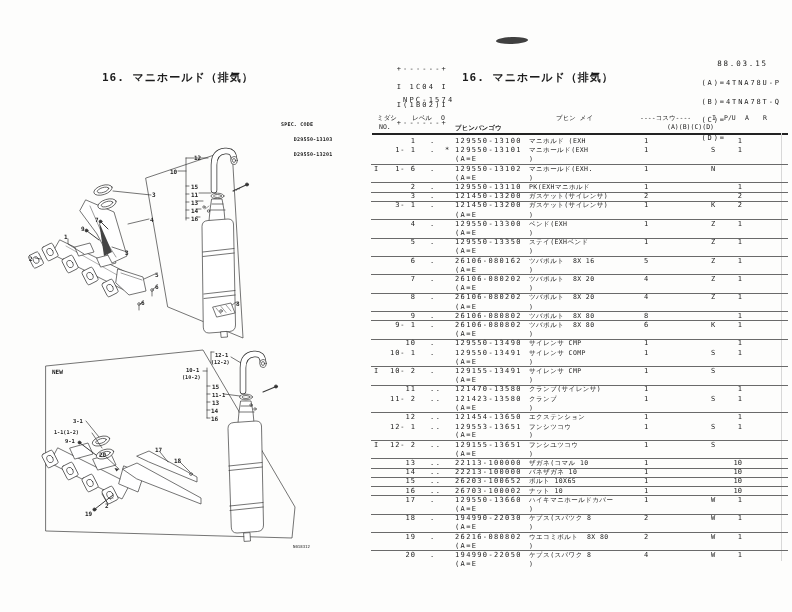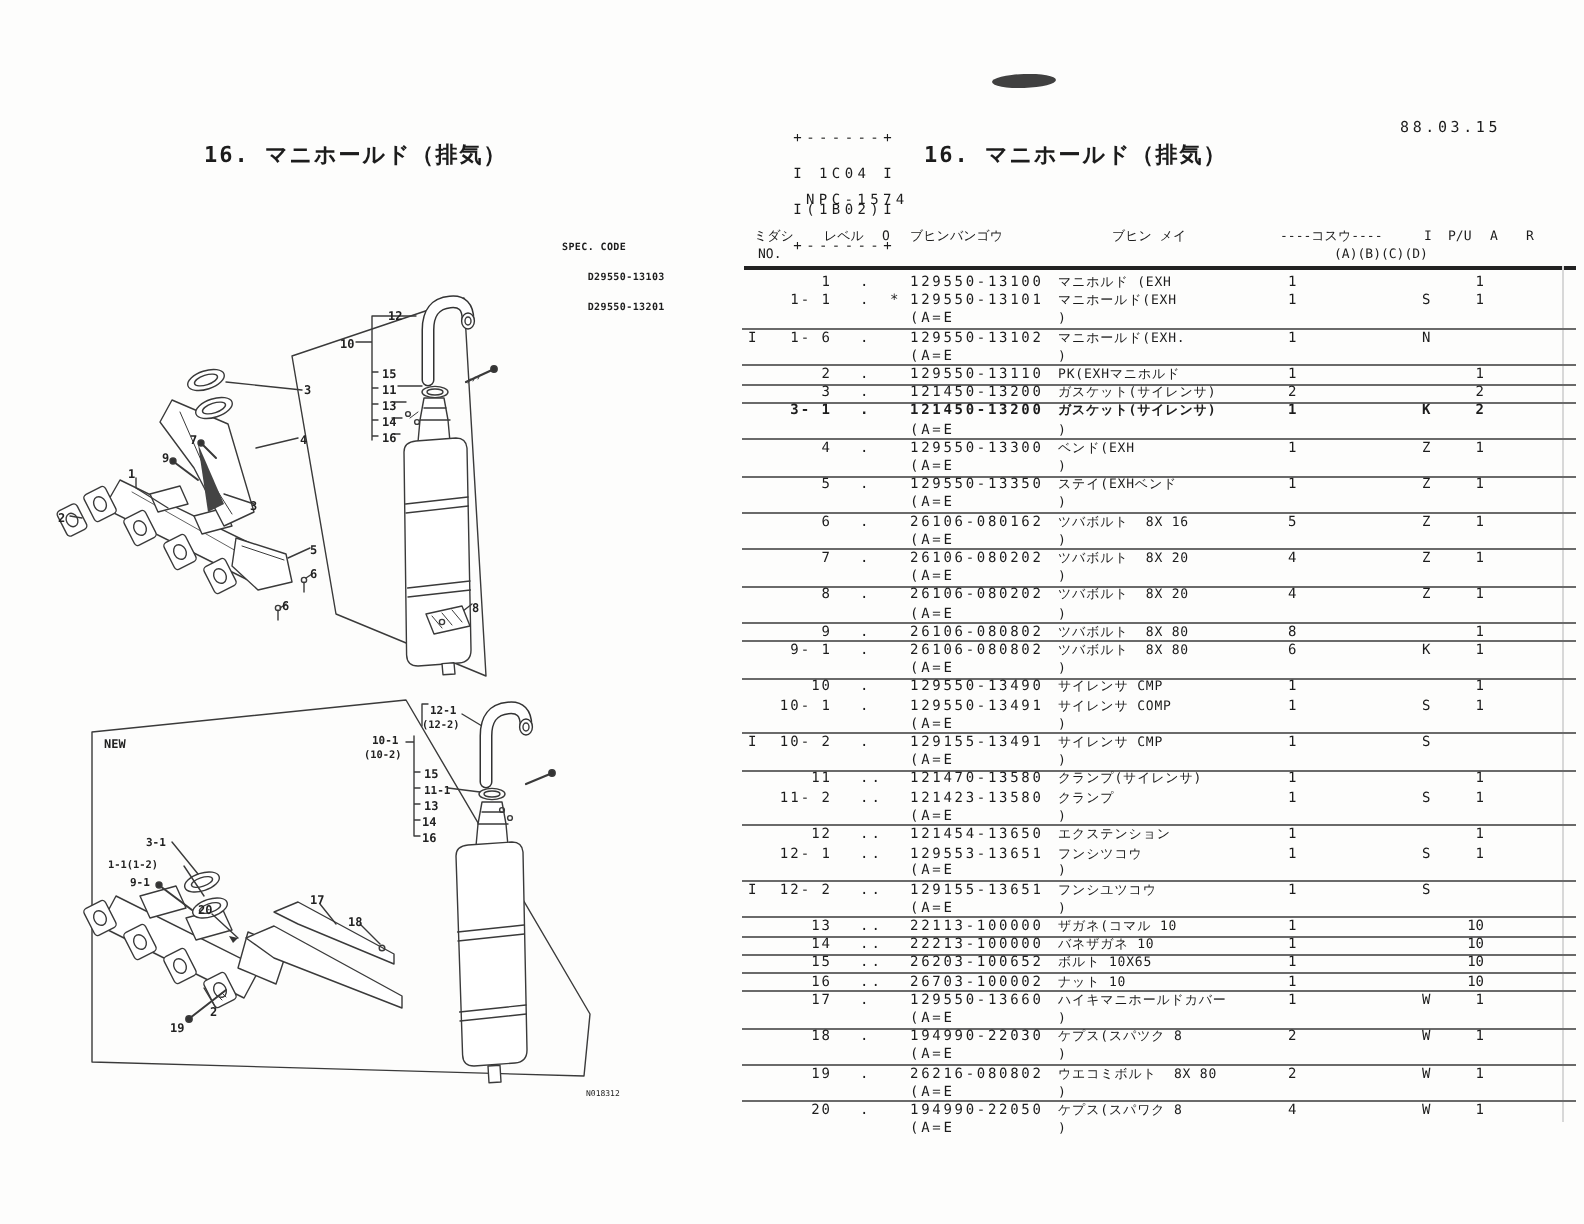--- a/index.html
+++ b/index.html
@@ -3,21 +3,21 @@
 <meta charset="utf-8">
 <style>
   html,body{margin:0;padding:0;}
   body{width:792px;height:612px;background:#ffffff;font-family:"DejaVu Sans Mono",monospace;color:#1c1c1c;}
   #page{position:relative;width:792px;height:612px;background:#fdfdfc;overflow:hidden;}
   .abs{position:absolute;white-space:pre;}
   .mono7{font-size:7px;line-height:9px;}
   .title{font-size:11px;font-weight:bold;letter-spacing:1px;white-space:pre;text-align:right;}
   .codebox{left:371px;top:56px;font-size:7px;line-height:9px;letter-spacing:2.2px;}
   .npc{left:359px;top:96px;font-size:7px;letter-spacing:2.2px;margin-left:44px;}
-  .date{left:700px;top:59px;width:85px;text-align:left;font-size:7.5px;letter-spacing:1.8px;}
+  .date{left:700px;top:59px;width:85px;text-align:center;font-size:7.5px;letter-spacing:1.8px;}
   .models{left:677px;top:70px;font-size:7px;line-height:9.2px;letter-spacing:1.9px;}
   .speccode{left:281px;top:121px;font-size:5px;line-height:7.5px;font-weight:bold;letter-spacing:0.2px;}
   .hdr{font-size:6.5px;}
   .rule{position:absolute;background:#222;}
   
   #rows{position:absolute;left:372px;top:137px;width:416px;height:440px;}
   .trow{position:absolute;left:0;width:416px;height:9.2px;}
   .c{position:absolute;top:0;font-size:7px;line-height:9.2px;white-space:pre;}
   .c.marker{left:2px;}
   .c.no{left:6px;width:38px;text-align:right;letter-spacing:1px;}
@@ -253,25 +253,31 @@
 
   <div class="abs codebox mono7">
     <span>+------+</span><br>
     <span>I 1C04 I</span><br>
     <span>I(1B02)I</span><br>
     <span>+------+</span>
   </div>
   <div class="abs npc">NPC-1574</div>
   <div class="abs title" style="left:462px;top:70px;">16. マニホールド（排気）</div>
   <div class="abs date">88.03.15</div>
+  <div class="abs models">
+    <span>(A)=4TNA78U-P</span><br>
+    <span>(B)=4TNA78T-Q</span><br>
+    <span>(C)=</span><br>
+    <span>(D)=</span>
+  </div>
 
   <div class="abs hdr" style="left:377px;top:114px;">ミダシ</div>
   <div class="abs hdr" style="left:412px;top:114px;">レベル</div>
   <div class="abs hdr" style="left:441px;top:114px;">O</div>
-  <div class="abs hdr" style="left:455px;top:114px;">ブヒンバンゴウ</div>
+  <div class="abs hdr" style="left:455px;top:124px;font-weight:bold;">ブヒンバンゴウ</div>
   <div class="abs hdr" style="left:556px;top:114px;">ブヒン メイ</div>
   <div class="abs hdr" style="left:640px;top:114px;">----コスウ----</div>
   <div class="abs hdr" style="left:712px;top:114px;">I</div>
   <div class="abs hdr" style="left:724px;top:114px;">P/U</div>
   <div class="abs hdr" style="left:745px;top:114px;">A</div>
   <div class="abs hdr" style="left:763px;top:114px;">R</div>
   <div class="abs hdr" style="left:379px;top:123px;">NO.</div>
   <div class="abs hdr" style="left:640px;top:123px;margin-left:27px;">(A)(B)(C)(D)</div>
   <div class="rule" style="left:372px;top:133px;width:416px;height:1.5px;"></div>
   <div class="vline"></div>
@@ -337,21 +343,21 @@
         <span class="c no">3</span>
         <span class="c level">.</span>
         <span class="c star"></span>
         <span class="c part">121450-13200</span>
         <span class="c name">ガスケット(サイレンサ)</span>
         <span class="c qa">2</span>
         <span class="c icode"></span>
         <span class="c pu">2</span>
       </div>
       <div class="sep" style="top: 63.8px;"></div>
-      <div class="trow" style="top: 64.4px; font-weight: bold;">
+      <div class="trow" style="top: 64.4px;">
         <span class="c marker"></span>
         <span class="c no">3- 1</span>
         <span class="c level">.</span>
         <span class="c star"></span>
         <span class="c part">121450-13200</span>
         <span class="c name">ガスケット(サイレンサ)</span>
         <span class="c qa">1</span>
         <span class="c icode">K</span>
         <span class="c pu">2</span>
       </div>

